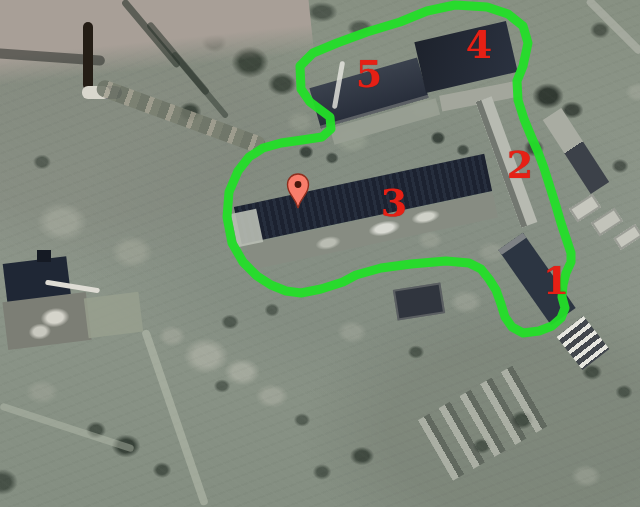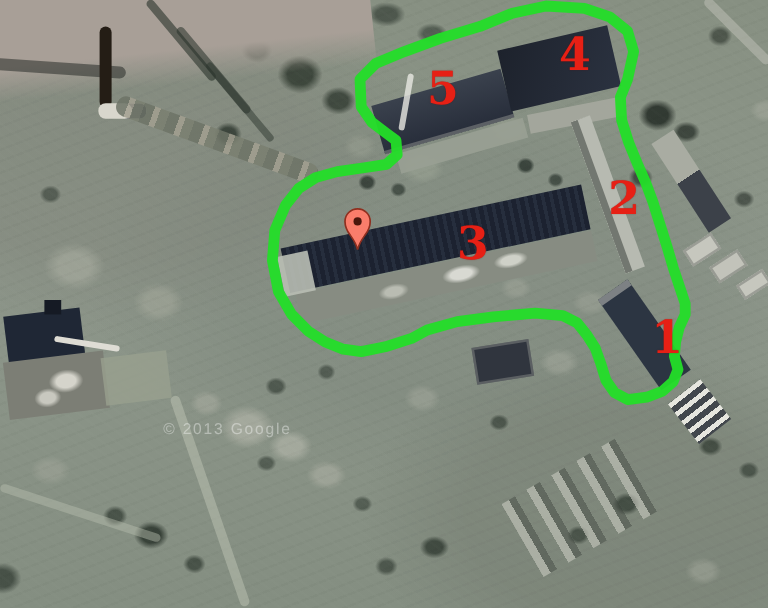--- a/index.html
+++ b/index.html
@@ -180,14 +180,13 @@
       <circle id="pin-dot" cx="0" cy="-23.5" r="3.4" fill="#4a160c"></circle>
     </g>
   </svg>
 
   <span class="blabel" style="left: 556px; top: 281px; color: rgb(230, 32, 21);">1</span>
   <span class="blabel" style="left: 520px; top: 165px; color: rgb(230, 32, 21);">2</span>
   <span class="blabel" style="left: 394px; top: 203px; color: rgb(230, 32, 21);">3</span>
   <span class="blabel" style="left: 479px; top: 45px; color: rgb(230, 32, 21);">4</span>
   <span class="blabel" style="left: 369px; top: 74px; color: rgb(230, 32, 21);">5</span>
 
-  <div id="watermark">© 2013 Google</div>
 </div>
 
 </body></html>

